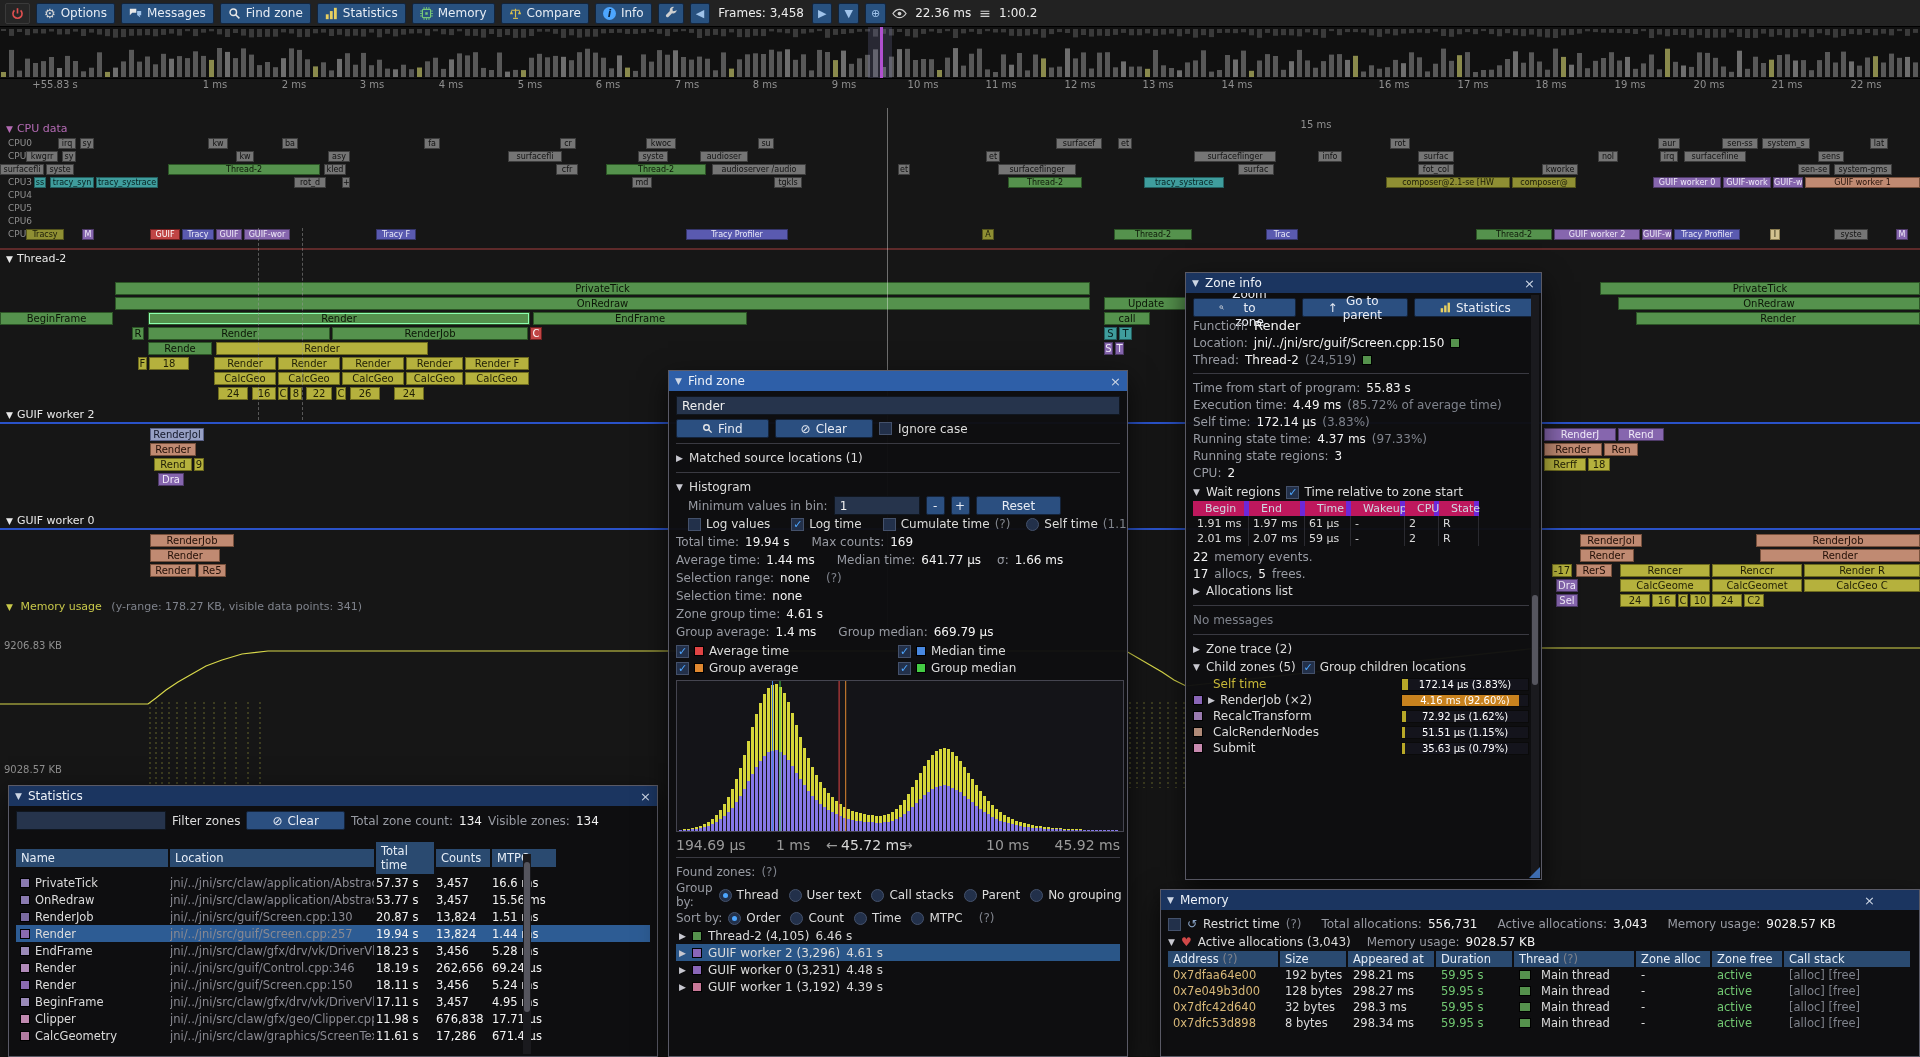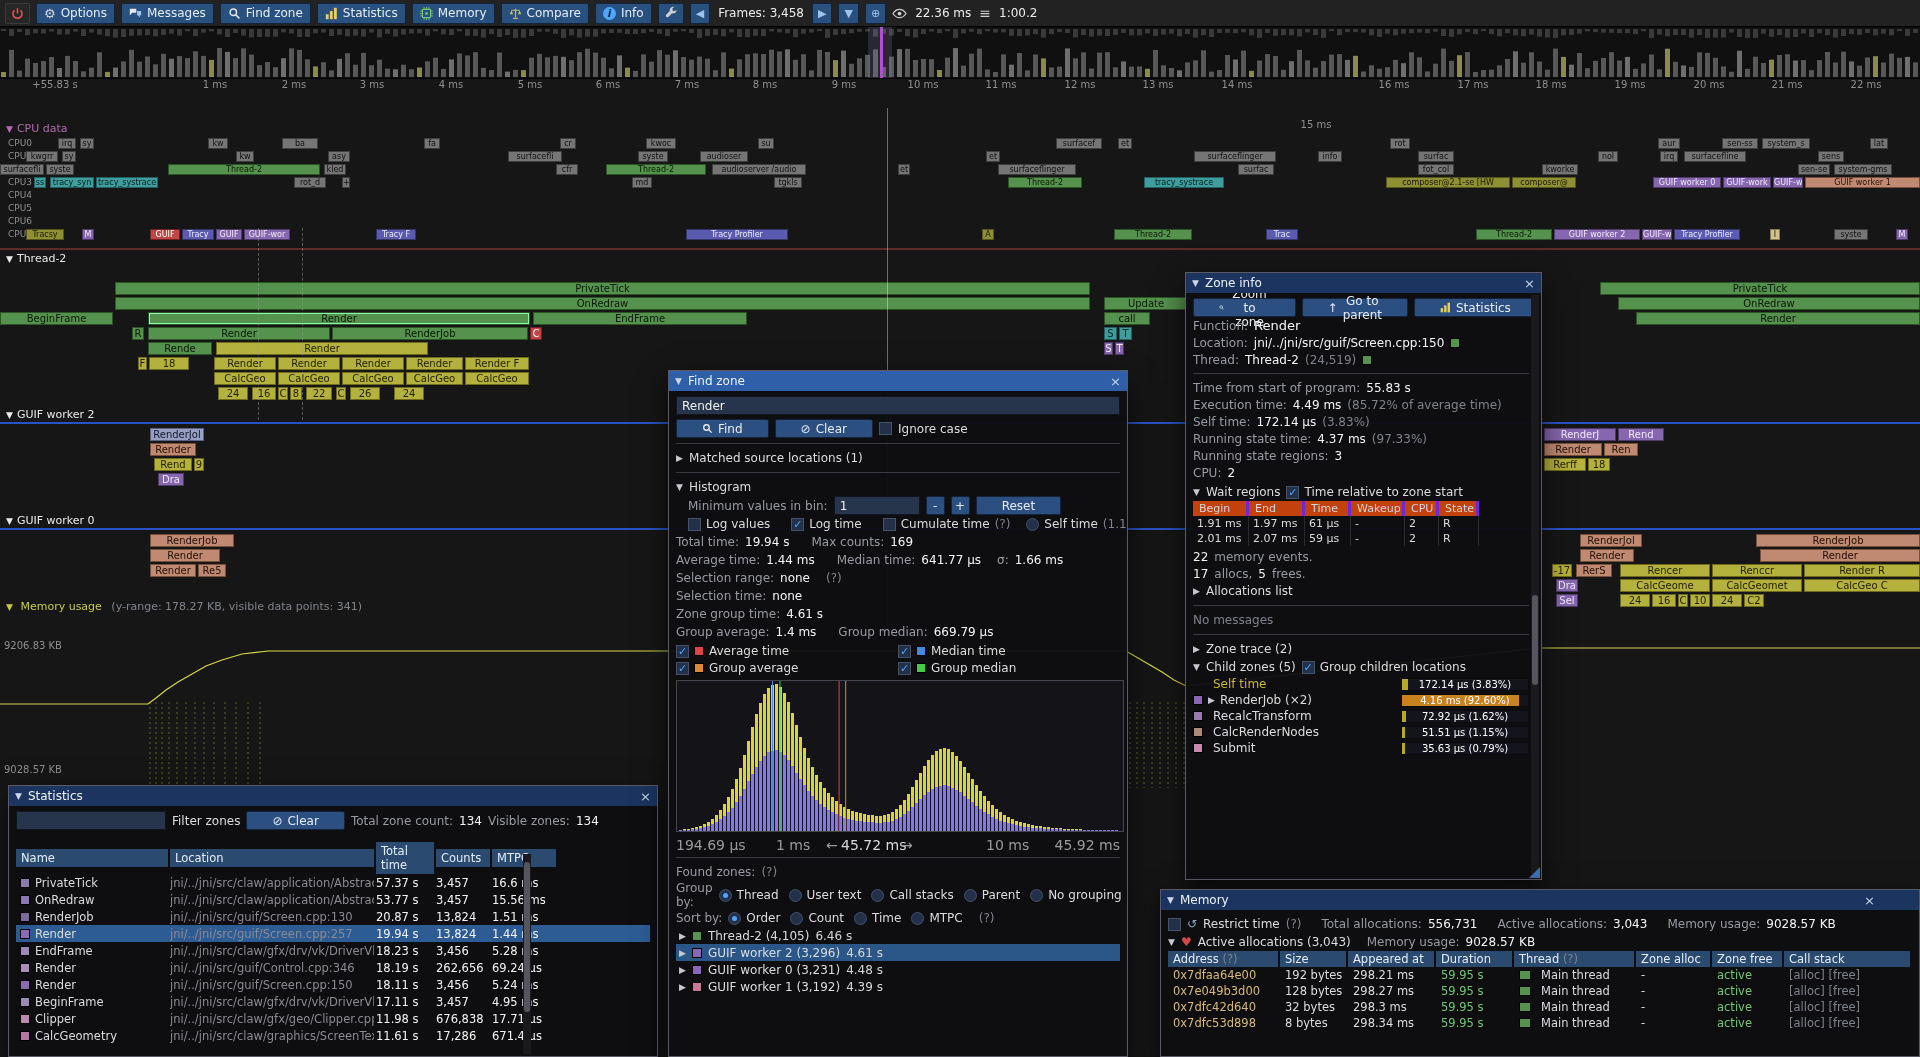--- a/index.html
+++ b/index.html
@@ -72,21 +72,21 @@
 .plot{border:1px solid #454550;background:#141418;margin:5px 0;width:448px;height:152px}
 .axisrow{position:relative;height:15px;font-size:14px;color:#9a9a9a}
 .axisrow span{position:absolute;top:0;white-space:nowrap}
 .grow{display:flex;align-items:center;gap:6px;height:17px;padding:0 3px;cursor:pointer}
 .grow.selected{background:#2a5688}
 .gtime{color:#d6d6d6}
 .statline .v{margin-right:10px}
 
 .kvline{min-height:17px}
 .wr-head,.wr-row{display:grid;grid-template-columns:56px 56px 46px 54px 34px 40px;font-size:11px;align-items:center}
-.wr-head span{color:#cfd6e0;border-right:3px solid #6d28d9;padding:1px 6px;background:#c2410c}
+.wr-head span{color:#cfd6e0;border-right:5px solid #6d28d9;padding:1px 12px;background:#be185d}
 .wr-row span{border-right:1px solid #2a2a30;padding:1px 4px}
 .czrow{display:flex;align-items:center;gap:5px;height:16px}
 .fillbar{margin-left:auto;width:128px;height:13px;border:1px solid #0a0a0a;font-size:10px;line-height:12px;
   text-align:center;color:#fff;background:#14141c;flex:none;overflow:hidden;white-space:nowrap}
 .vsb{position:absolute;width:8px;background:#1a1a1e;top:22px;bottom:2px}
 .vsb .thumb{position:absolute;left:1px;width:6px;background:#55555e;border-radius:3px}
 .grip{position:absolute;right:1px;bottom:1px;width:0;height:0;border-left:11px solid transparent;border-bottom:11px solid #3f6fb4}
 
 .stats-head,.st-row{display:grid;grid-template-columns:152px 204px 58px 54px 64px;gap:2px;font-size:11.5px;align-items:center}
 .stats-head span{background:#2a4a70;color:#e6edf6;padding:2px 5px}
@@ -715,21 +715,21 @@
       <span class="cpu-label" style="top: 190px;">CPU4</span>
       <span class="cpu-label" style="top: 203px;">CPU5</span>
       <span class="cpu-label" style="top: 216px;">CPU6</span>
       <span class="cpu-label" style="top: 229px;">CPU7</span>
     </div>
   <div class="layer">
 
   <div class="zone cpu-zone" style="left: 58px; top: 138px; width: 18px;">irq</div>
       <div class="zone cpu-zone" style="left: 80px; top: 138px; width: 14px;">sy</div>
       <div class="zone cpu-zone" style="left: 208px; top: 138px; width: 20px;">kw</div>
-      <div class="zone cpu-zone" style="left: 282px; top: 138px; width: 36px;">ba</div>
+      <div class="zone cpu-zone" style="left: 282px; top: 138px; width: 16px;">ba</div>
       <div class="zone cpu-zone" style="left: 424px; top: 138px; width: 16px;">fa</div>
       <div class="zone cpu-zone" style="left: 560px; top: 138px; width: 16px;">cr</div>
       <div class="zone cpu-zone" style="left: 646px; top: 138px; width: 30px;">kwoc</div>
       <div class="zone cpu-zone" style="left: 758px; top: 138px; width: 16px;">su</div>
       <div class="zone cpu-zone" style="left: 1056px; top: 138px; width: 46px;">surfacef</div>
       <div class="zone cpu-zone" style="left: 1118px; top: 138px; width: 14px;">et</div>
       <div class="zone cpu-zone" style="left: 1390px; top: 138px; width: 20px;">rot</div>
       <div class="zone cpu-zone" style="left: 1658px; top: 138px; width: 22px;">aur</div>
       <div class="zone cpu-zone" style="left: 1722px; top: 138px; width: 36px;">sen-ss</div>
       <div class="zone cpu-zone" style="left: 1762px; top: 138px; width: 48px;">system_s</div>

